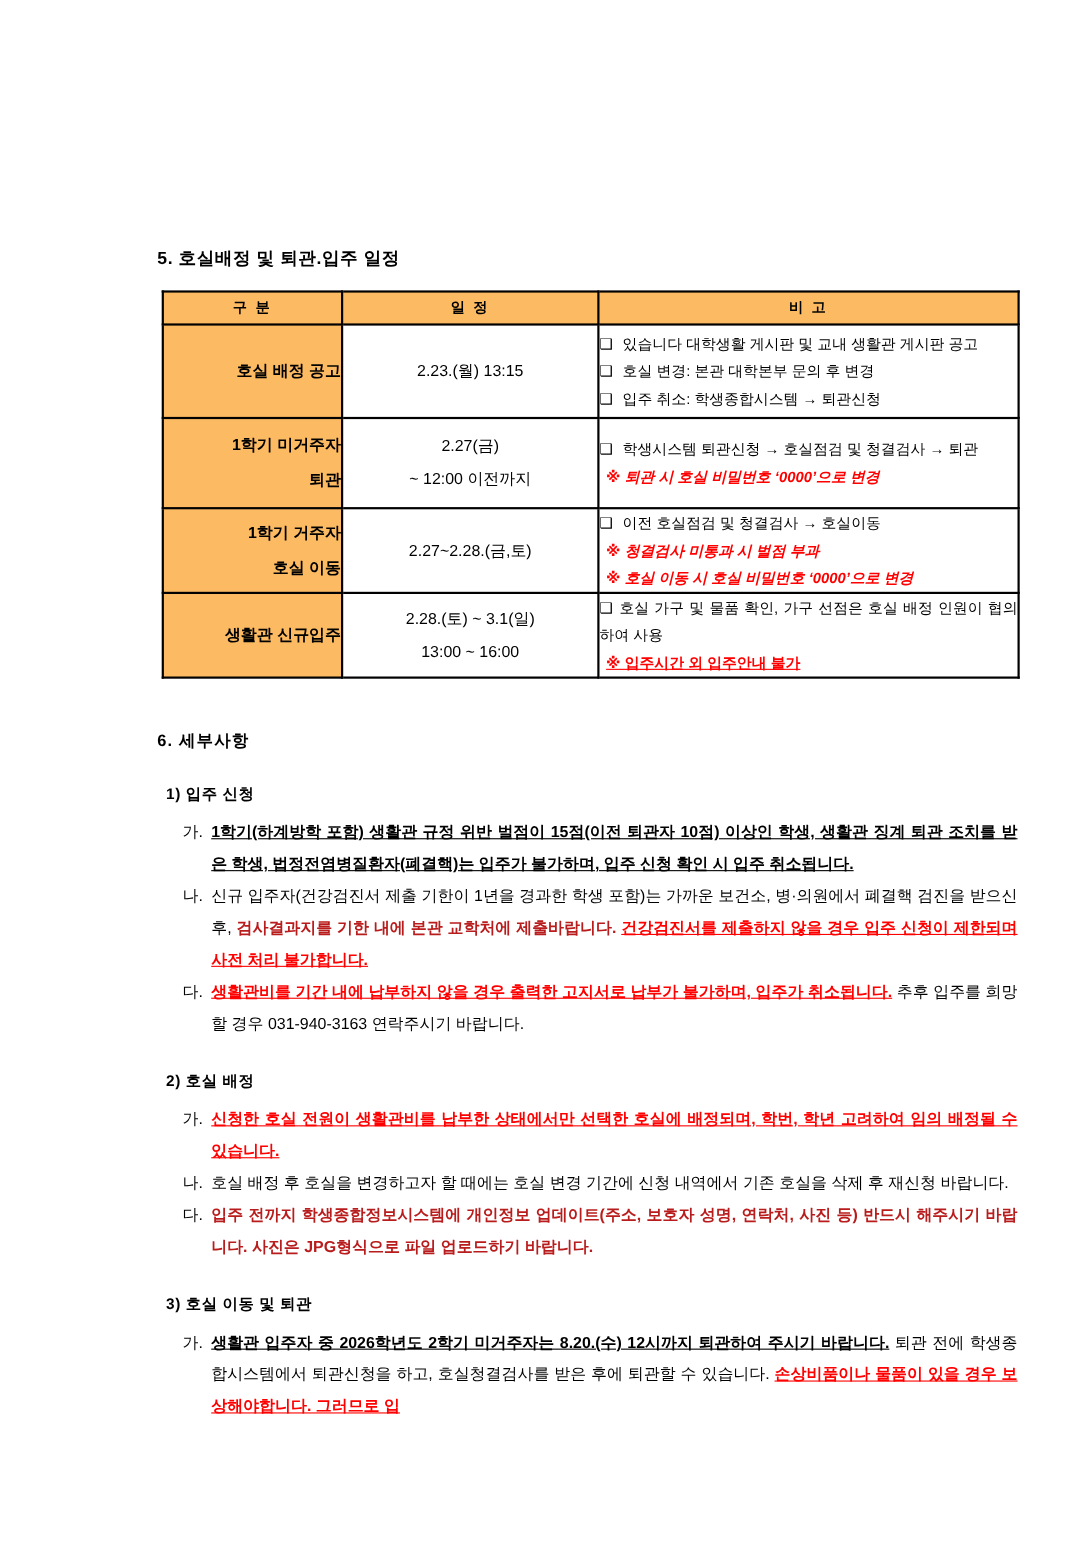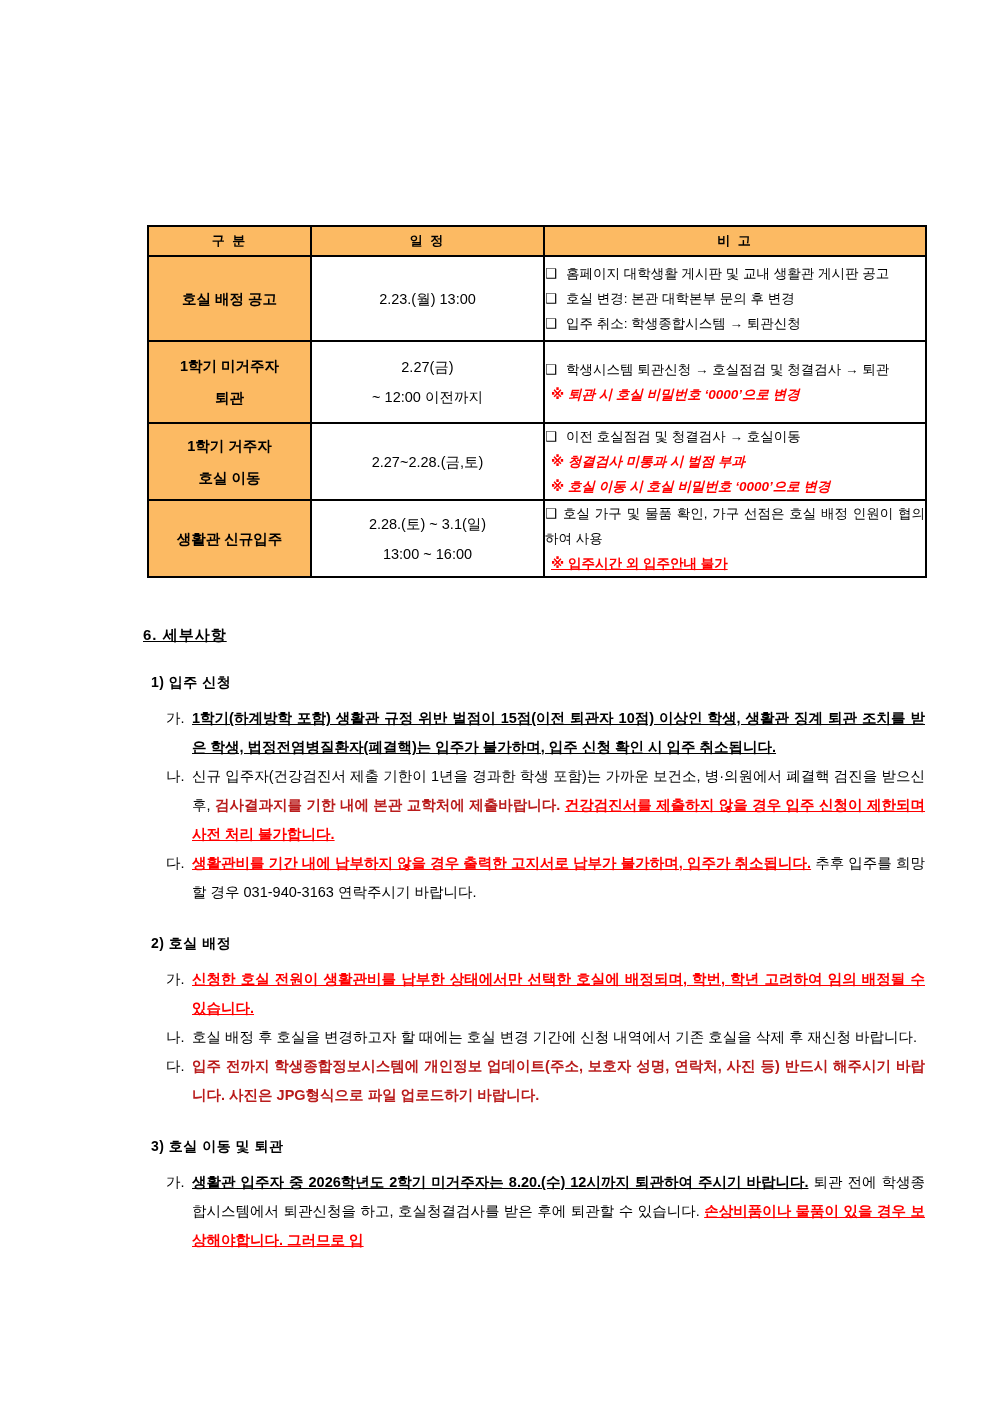--- a/index.html
+++ b/index.html
@@ -8,21 +8,21 @@
     font-family:"Liberation Sans","DejaVu Sans",sans-serif;color:#000;
   }
   .content{position:absolute;left:143px;top:225px;width:782px;}
   .doc-title{font-size:16px;font-weight:bold;margin:0 0 18px 0;letter-spacing:.5px;}
 
   
   table.sched{border-collapse:collapse;table-layout:fixed;width:778px;margin-left:4px;}
   table.sched th,table.sched td{border:2px solid #000;padding:0;}
   table.sched thead th{height:28px;font-size:13px;font-weight:bold;letter-spacing:2px;}
   .orange{background:#FCBA63;}
-  td.cat{font-weight:bold;text-align:center;font-size:14.5px;vertical-align:middle;}
+  td.cat{font-weight:bold;text-align:right;font-size:14.5px;vertical-align:middle;}
   td.cat .cline{line-height:32px;}
   td.sched-c{text-align:center;font-size:14.5px;vertical-align:middle;background:#fff;}
   td.sched-c .sline{line-height:30px;}
   td.notes{font-size:13.5px;vertical-align:middle;background:#fff;padding:4px 6px 4px 8px;}
   .nline{line-height:25px;}
   .nb-hang{display:flex;}
   .nb-hang .blt{flex:0 0 21px;}
   .nb-hang .ntext{flex:1;text-align:justify;}
   .nb-inline{display:block;text-align:justify;}
   .nb-inline .blt{padding-right:6px;}
@@ -34,59 +34,60 @@
 
   
   .s-n{font-weight:normal;color:#000;}
   .s-b{font-weight:bold;color:#b91c1c;}
   .s-bu{font-weight:bold;color:#000;text-decoration:underline;}
   .s-rb{font-weight:bold;color:#ff0000;font-style:italic;}
   .s-rbu{font-weight:bold;color:#ff0000;text-decoration:underline;}
 
   
   .details{margin-top:46px;font-size:14.5px;}
-  .sec-h{font-size:15px;font-weight:bold;margin:0;line-height:22px;letter-spacing:1px;text-decoration:underline;}
+  .sec-h{font-size:15px;font-weight:bold;margin:0;line-height:22px;letter-spacing:1px;}
   .sub-h{font-size:14px;font-weight:bold;margin:25px 0 11px 8px;line-height:22px;letter-spacing:.5px;}
   .para{display:flex;margin-left:23px;line-height:29px;}
   .para .plabel{flex:0 0 26px;}
   .para .ptext{flex:1;text-align:justify;}
   .xnote{margin-left:39px;line-height:29px;}
 </style>
 </head>
 <body>
 
 <div class="page">
   <div class="content">
 
+    <h1 class="doc-title">5. 호실배정 및 퇴관.입주 일정</h1>
 
     <table class="sched">
       <colgroup>
         <col style="width:163px">
           <col style="width:233px">
           <col style="width:382px">
       </colgroup>
       <thead>
         <tr>
           <th class="orange">구 분</th>
           <th class="orange">일 정</th>
           <th class="orange">비 고</th>
         </tr>
       </thead>
       <tbody id="schedule-body">
           <tr>
             <td class="cat orange">
               <div class="cline">호실 배정 공고</div>
             </td>
             <td class="sched-c">
-              <div class="sline">2.23.(월) 13:00</div>
+              <div class="sline">2.23.(월) 13:15</div>
             </td>
             <td class="notes">
               <div class="nline nb-hang">
                 <span class="blt">❑</span>
-                <div class="ntext"><span class="s-n">홈페이지 대학생활 게시판 및 교내 생활관 게시판 공고</span></div>
+                <div class="ntext"><span class="s-n">있습니다 대학생활 게시판 및 교내 생활관 게시판 공고</span></div>
               </div>
               <div class="nline nb-hang">
                 <span class="blt">❑</span>
                 <div class="ntext"><span class="s-n">호실 변경: 본관 대학본부 문의 후 변경</span></div>
               </div>
               <div class="nline nb-hang">
                 <span class="blt">❑</span>
                 <div class="ntext"><span class="s-n">입주 취소: 학생종합시스템 → 퇴관신청</span></div>
               </div>
             </td>

